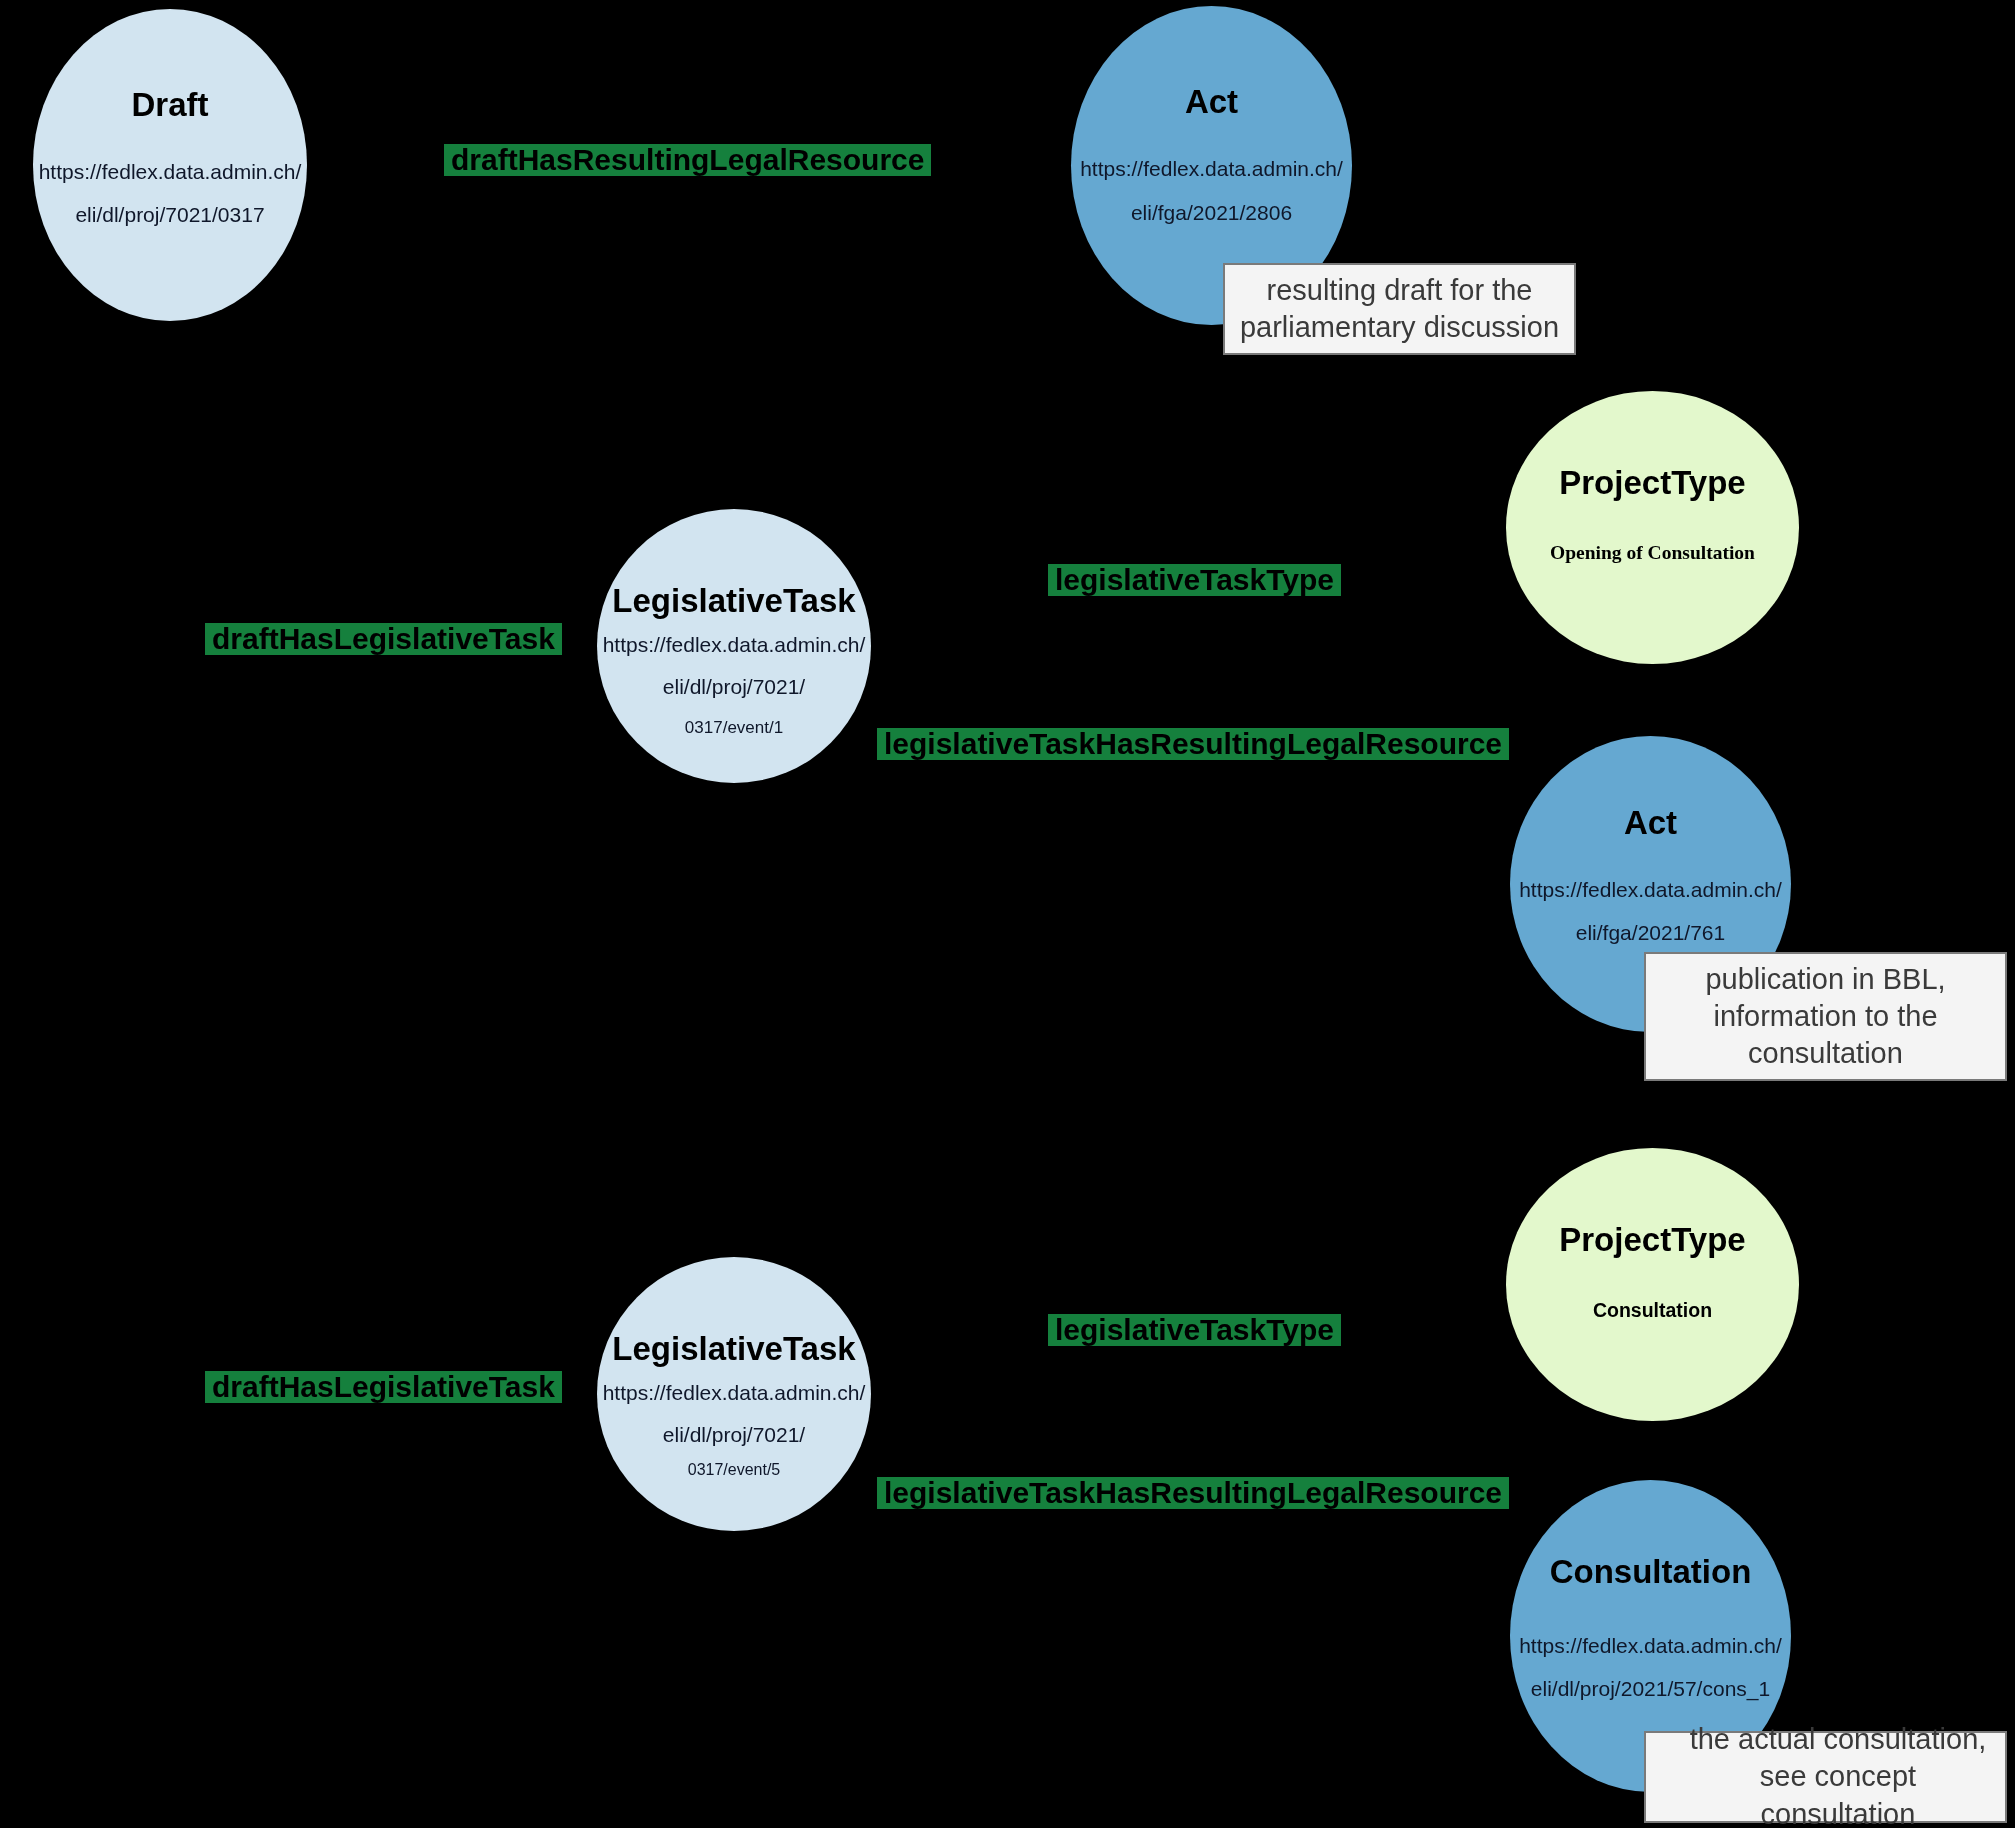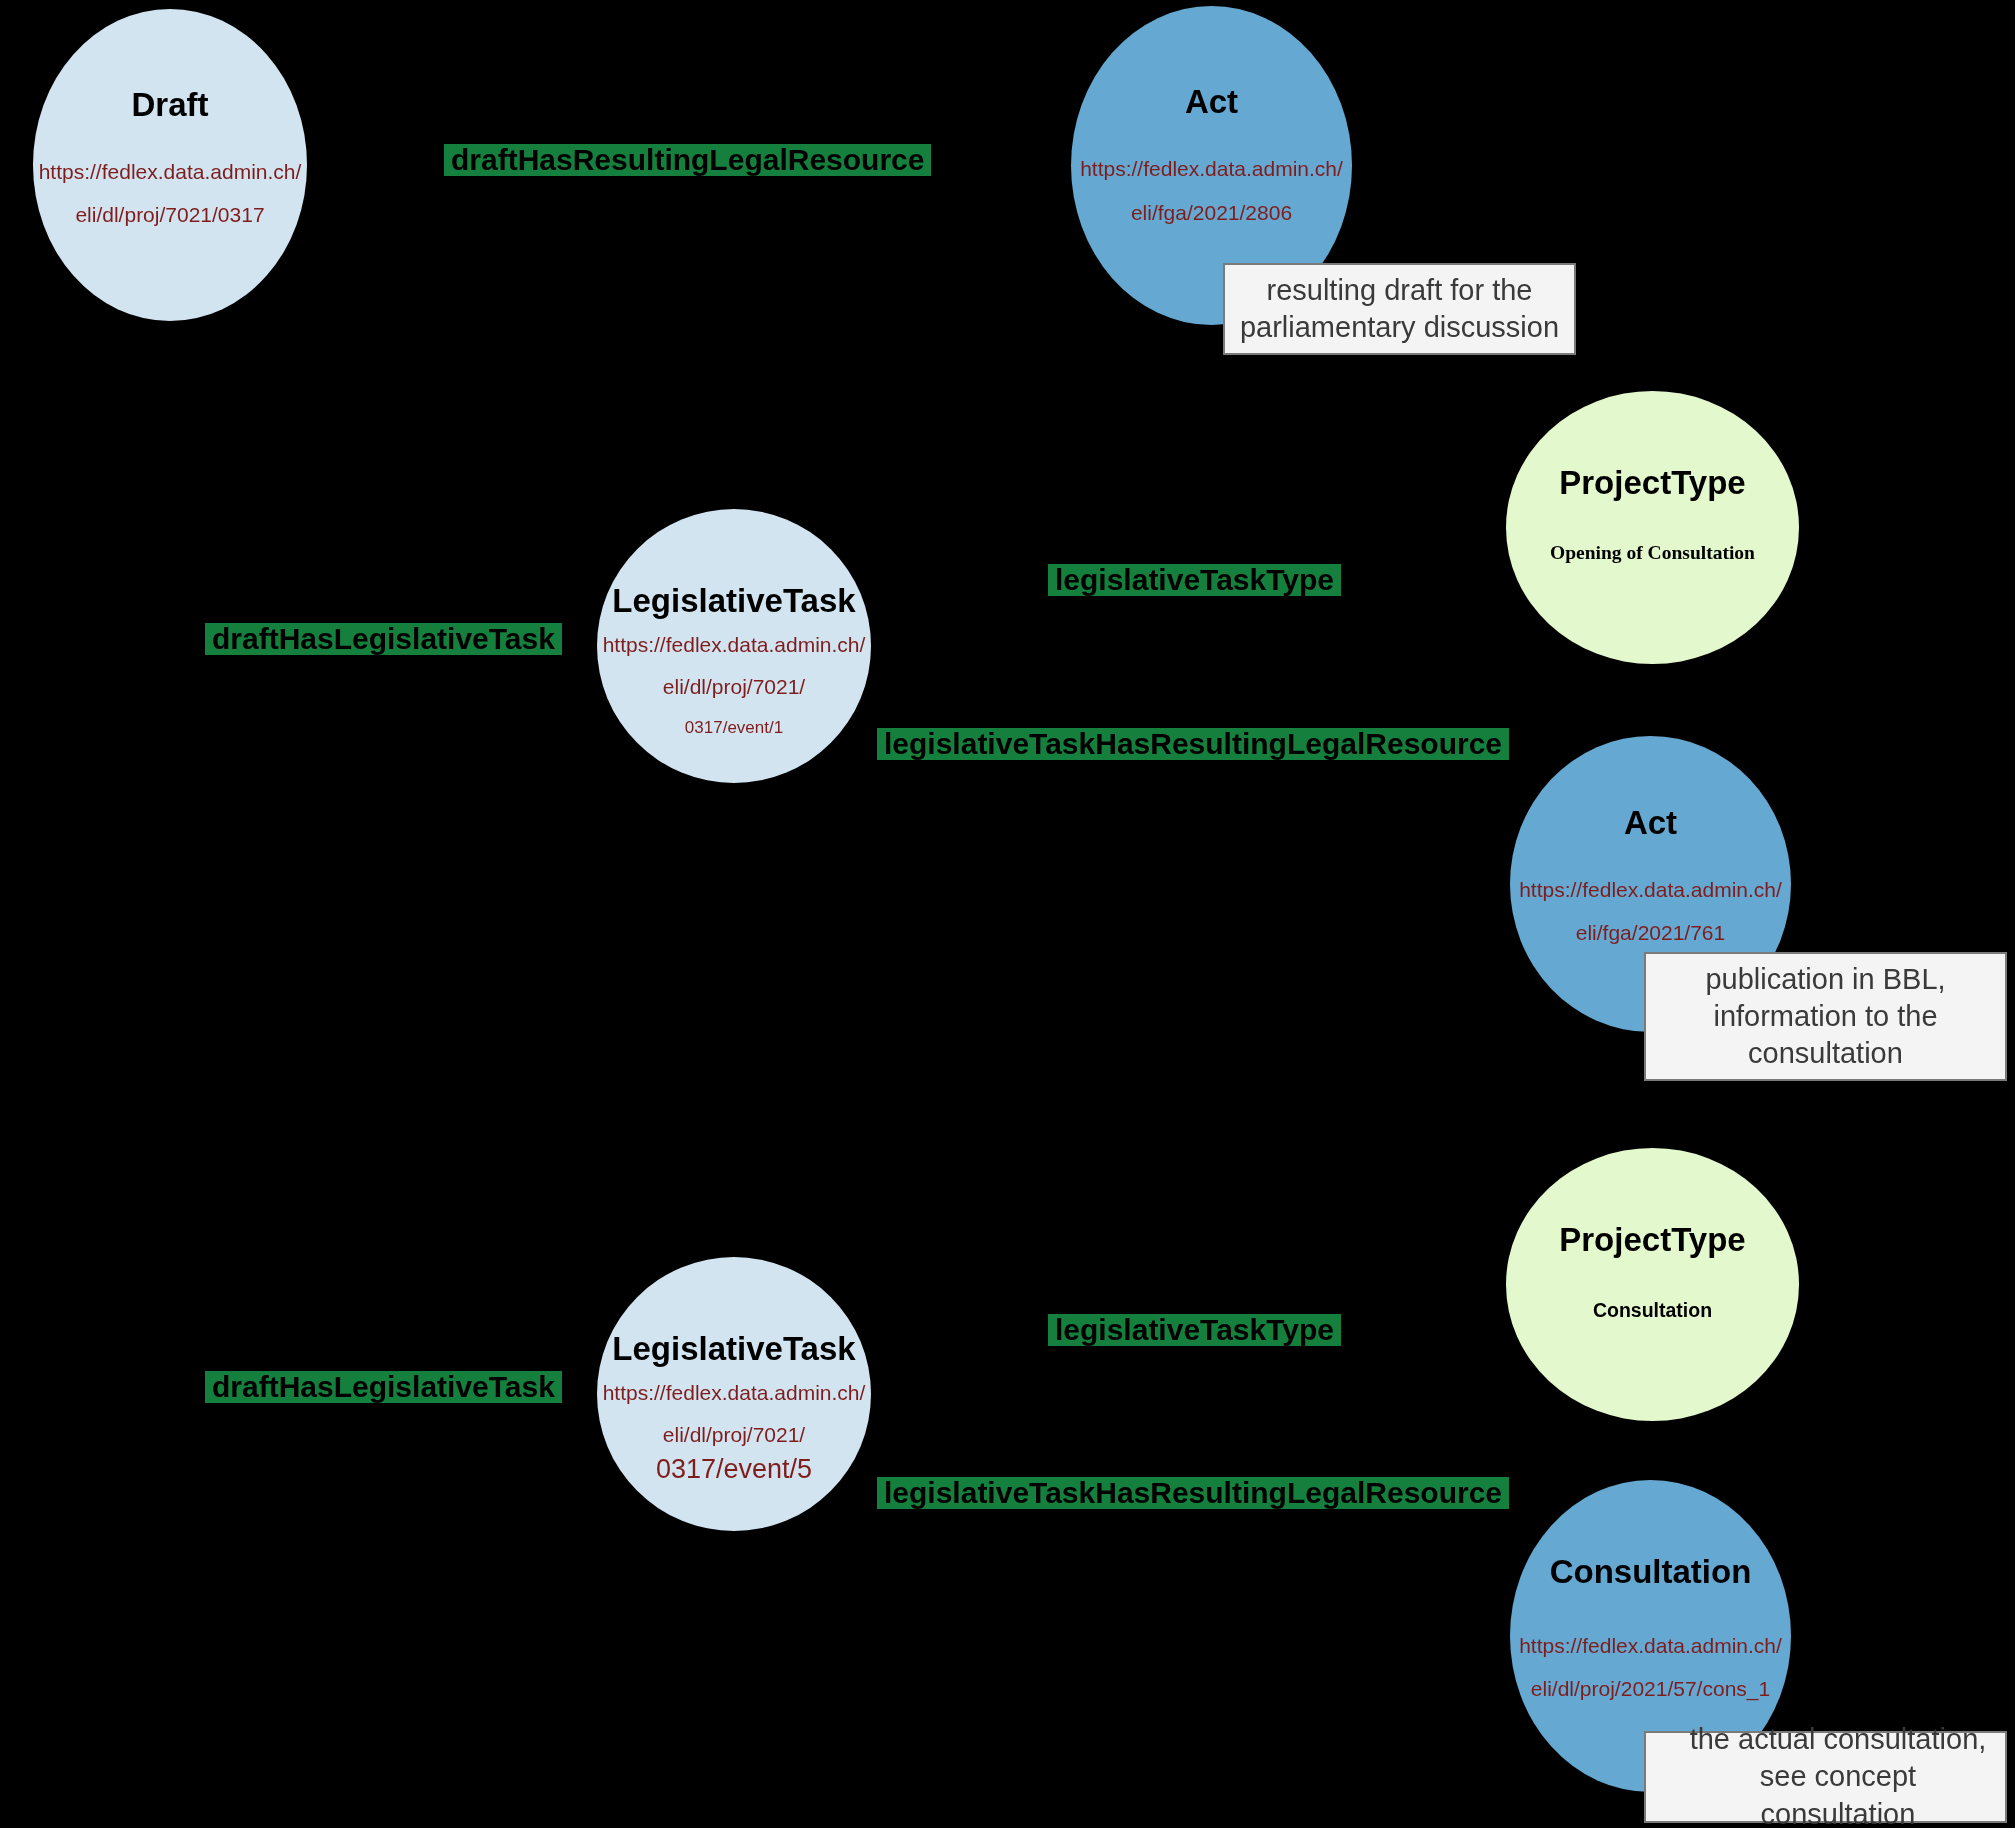--- a/index.html
+++ b/index.html
@@ -29,21 +29,21 @@
     text-align: center;
     color: #000000;
   }
   .node .node-title {
     font-weight: bold;
     color: #000000;
     line-height: 1.1;
     white-space: nowrap;
   }
   .node .node-uri {
-    color: #7f1d1d;
+    color: #0f172a;
     line-height: 1.1;
     white-space: nowrap;
   }
   .node .node-subtitle {
     font-weight: bold;
     color: #000000;
     white-space: nowrap;
   }
 
   .node.light  { background: #d2e4f0; }
@@ -140,21 +140,21 @@
     <div class="node-title" style="font-size:33px;">ProjectType</div>
     <div class="node-subtitle" style="font-size:19.5px; margin-top:41px;">Consultation</div>
   </div>
 
   <div class="edge-label" style="left:205px; top:1371px;">draftHasLegislativeTask</div>
 
   <div class="node light" style="left:597px; top:1257px; width:274px; height:274px; padding-top:74px;">
     <div class="node-title" style="font-size:33px;">LegislativeTask</div>
     <div class="node-uri" style="font-size:21px; margin-top:14px;">https://fedlex.data.admin.ch/</div>
     <div class="node-uri" style="font-size:21px; margin-top:18.7px;">eli/dl/proj/7021/</div>
-    <div class="node-uri" style="font-size:27px; margin-top:9px;">0317/event/5</div>
+    <div class="node-uri" style="font-size:16px; margin-top:15px;">0317/event/5</div>
   </div>
 
   <div class="edge-label" style="left:1048px; top:1314px;">legislativeTaskType</div>
 
   <div class="edge-label" style="left:877px; top:1477px;">legislativeTaskHasResultingLegalResource</div>
 
   <div class="node blue" style="left:1510px; top:1480px; width:281px; height:312px; padding-top:74px;">
     <div class="node-title" style="font-size:33px;">Consultation</div>
     <div class="node-uri" style="font-size:21px; margin-top:44px;">https://fedlex.data.admin.ch/</div>
     <div class="node-uri" style="font-size:21px; margin-top:20px;">eli/dl/proj/2021/57/cons_1</div>

